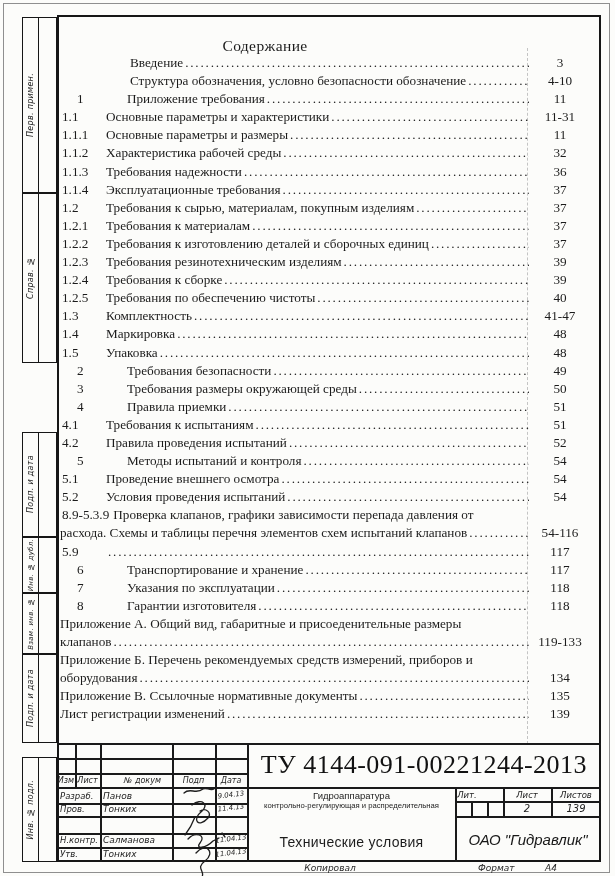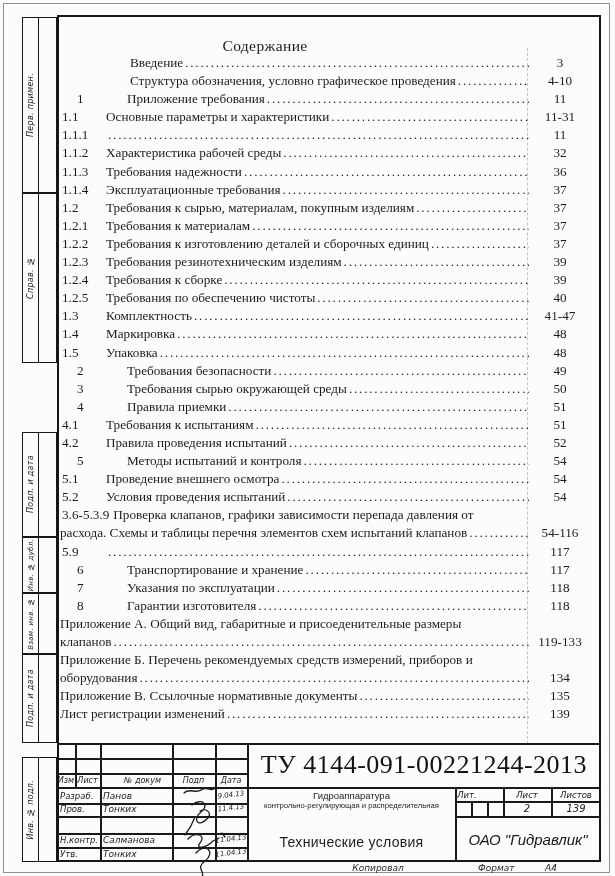--- a/index.html
+++ b/index.html
@@ -105,38 +105,39 @@
   </div>
 
   <div class="toc-heading">Содержание</div>
   <div class="toc">
       <div class="toc-row">
         <span class="txt pad-intro">Введение</span>
         <span class="dots"></span>
         <span class="pg">3</span>
       </div>
       <div class="toc-row">
-        <span class="txt pad-intro">Структура обозначения, условно графическое проведения</span>
+        <span class="txt pad-intro">Структура обозначения, условно безопасности обозначение</span>
         <span class="dots"></span>
         <span class="pg">4-10</span>
       </div>
       <div class="toc-row">
         <span class="n-top">1</span>
         <span class="txt">Приложение требования</span>
         <span class="dots"></span>
         <span class="pg">11</span>
       </div>
       <div class="toc-row">
         <span class="n-sub">1.1</span>
         <span class="txt">Основные параметры и характеристики</span>
         <span class="dots"></span>
         <span class="pg">11-31</span>
       </div>
       <div class="toc-row">
         <span class="n-sub">1.1.1</span>
+        <span class="txt">Основные параметры и размеры</span>
         <span class="dots"></span>
         <span class="pg">11</span>
       </div>
       <div class="toc-row">
         <span class="n-sub">1.1.2</span>
         <span class="txt">Характеристика рабочей среды</span>
         <span class="dots"></span>
         <span class="pg">32</span>
       </div>
       <div class="toc-row">
@@ -206,21 +207,21 @@
         <span class="pg">48</span>
       </div>
       <div class="toc-row">
         <span class="n-top">2</span>
         <span class="txt">Требования безопасности</span>
         <span class="dots"></span>
         <span class="pg">49</span>
       </div>
       <div class="toc-row">
         <span class="n-top">3</span>
-        <span class="txt">Требования сырью окружающей среды</span>
+        <span class="txt">Требования размеры окружающей среды</span>
         <span class="dots"></span>
         <span class="pg">50</span>
       </div>
       <div class="toc-row">
         <span class="n-top">4</span>
         <span class="txt">Правила приемки</span>
         <span class="dots"></span>
         <span class="pg">51</span>
       </div>
       <div class="toc-row">
@@ -247,21 +248,21 @@
         <span class="dots"></span>
         <span class="pg">54</span>
       </div>
       <div class="toc-row">
         <span class="n-sub">5.2</span>
         <span class="txt">Условия проведения испытаний</span>
         <span class="dots"></span>
         <span class="pg">54</span>
       </div>
       <div class="toc-row">
-        <span class="n-sub">3.6-5.3.9</span>
+        <span class="n-sub">8.9-5.3.9</span>
         <span class="txt">Проверка  клапанов, графики зависимости перепада давления от</span>
       </div>
       <div class="toc-row">
         <span class="txt">расхода. Схемы и таблицы перечня элементов схем испытаний клапанов</span>
         <span class="dots"></span>
         <span class="pg">54-116</span>
       </div>
       <div class="toc-row">
         <span class="n-sub">5.9</span>
         <span class="dots"></span>
@@ -374,16 +375,16 @@
   </div>
   <div class="doctype">Технические условия</div>
 
   <div class="cell" style="left:455px;top:789px;width:24px;height:11px;font-size:8.5px;">Лит.</div>
   <div class="cell" style="left:503px;top:789px;width:48px;height:11px;font-size:8.5px;">Лист</div>
   <div class="cell" style="left:551px;top:789px;width:50px;height:11px;font-size:8.5px;">Листов</div>
   <div class="cell vnum" style="left:503px;top:802px;width:48px;height:13px;">2</div>
   <div class="cell vnum" style="left:551px;top:802px;width:50px;height:13px;">139</div>
   <div class="company">ОАО "Гидравлик"</div>
 
-  <div class="footer-txt" style="left:200px;width:260px;text-align:center;padding-left:48px;">Копировал</div>
+  <div class="footer-txt" style="left:200px;width:260px;text-align:center;">Копировал</div>
   <div class="footer-txt" style="left:478px;">Формат</div>
   <div class="footer-txt" style="left:545px;">А4</div>
 </div>
 
 </body></html>

